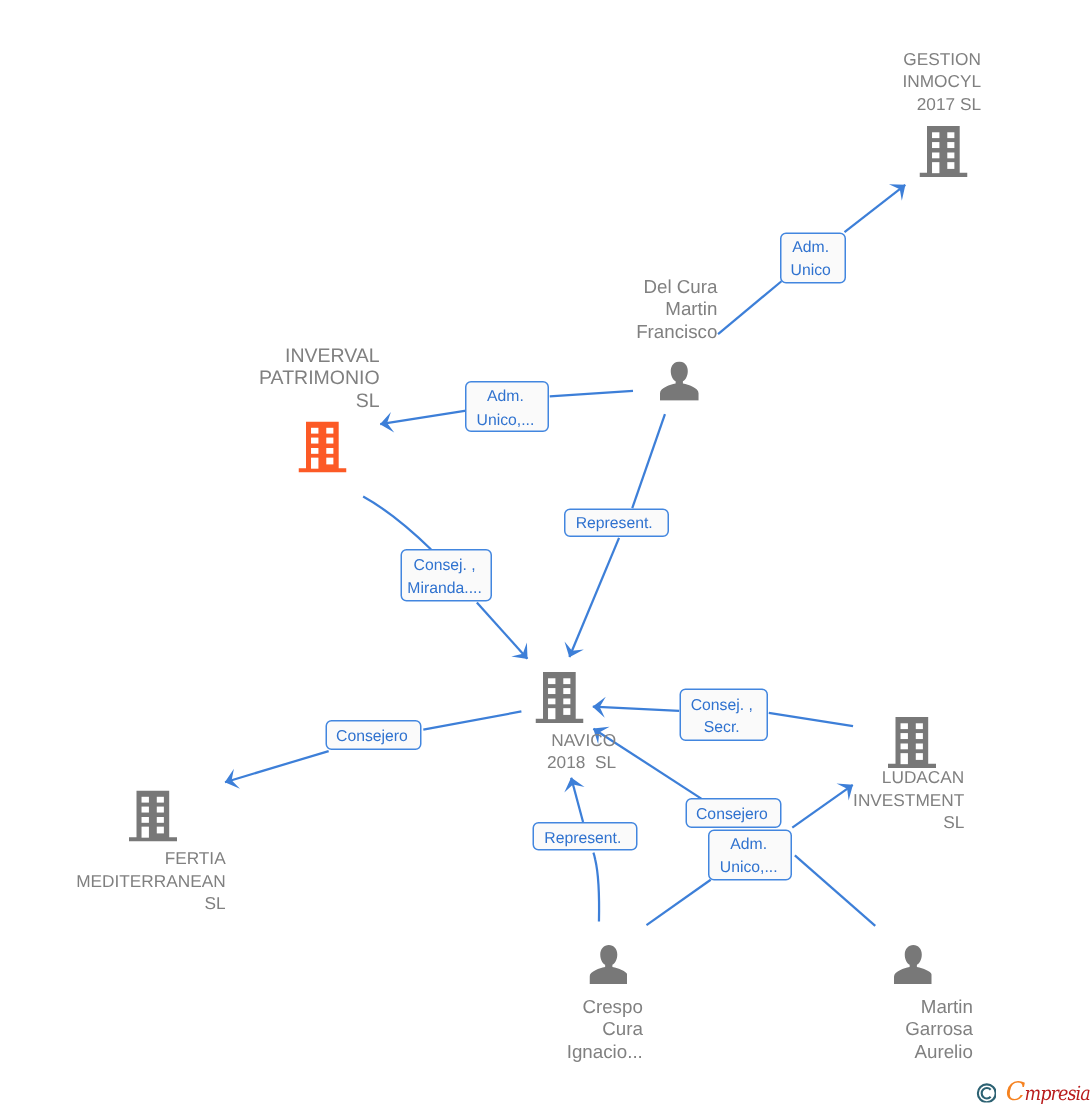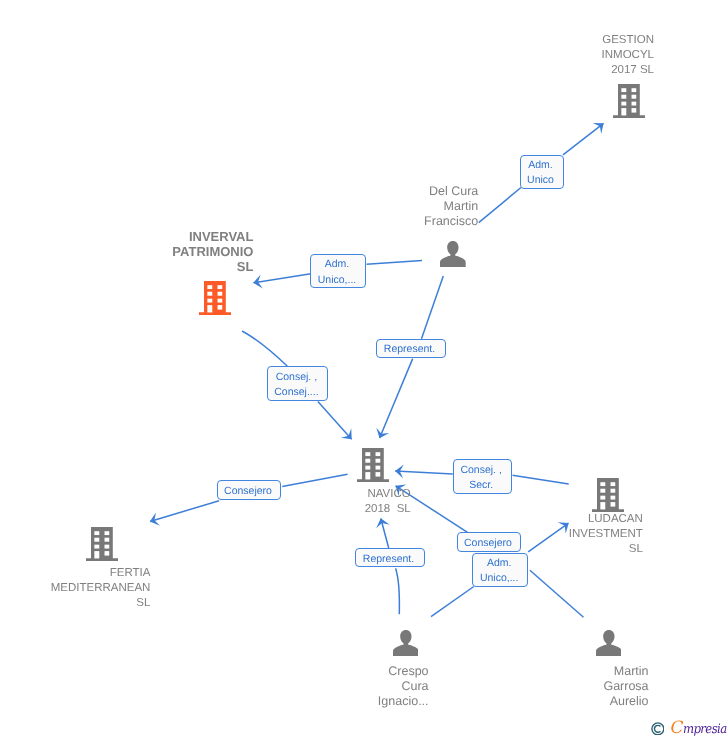--- a/index.html
+++ b/index.html
@@ -14,21 +14,21 @@
 .nlabel{position:absolute;transform:translateX(-50%);line-height:15px;color:#808080;text-align:right;font-size:0;}
 .nline{white-space:pre;}
 .elabel{position:absolute;box-sizing:border-box;border:1.4px solid #4286df;border-radius:4px;background:#fafafa;display:flex;flex-direction:column;align-items:center;justify-content:center;padding-right:2.6px;padding-top:3.0px;}
 .elabel{font-size:0;}
 .eline{font-size:10.5px;line-height:15.2px;color:#2f72cf;white-space:pre;}
 .watermark{position:absolute;left:650.8px;top:719px;display:flex;align-items:baseline;font-family:"DejaVu Serif",serif;}
 .wm-c{line-height:0;display:inline-block;position:relative;top:2.6px;}
 .wm-c-txt{position:absolute;width:1px;height:1px;overflow:hidden;opacity:0;}
 .wm-brand{margin-left:6px;font-style:italic;font-size:13px;line-height:1;letter-spacing:-0.6px;font-family:"DejaVu Serif Condensed","DejaVu Serif",serif;}
 .wm-b1{color:#f58220;font-size:17px;font-family:"DejaVu Serif",serif;letter-spacing:-0.5px;}
-.wm-b2{color:#4c1d95;}
+.wm-b2{color:#b91c1c;}
 
 </style>
 </head>
 <body>
 
 <div class="canvas">
 <svg class="edges" width="728" height="740">
 <defs>
         <marker id="ah" viewBox="0 0 12 20" refX="11.8" refY="10" markerWidth="6.4" markerHeight="9.9" orient="auto">
           <path d="M12 10 L0.6 0.6 L5.6 10 L0.6 19.4 Z" fill="#3d7fd8"></path>
@@ -81,21 +81,21 @@
         <path d="M5.0 0 H26.8 V31.2 H32 V34 H0 V31.2 H5.0 Z" fill="currentColor"></path>
         <rect x="8.35" y="4.19" width="4.93" height="3.88" fill="#fff"></rect>
         <rect x="18.52" y="4.19" width="4.73" height="3.88" fill="#fff"></rect>
         <rect x="8.35" y="10.72" width="4.93" height="3.98" fill="#fff"></rect>
         <rect x="18.52" y="10.72" width="4.73" height="3.98" fill="#fff"></rect>
         <rect x="8.35" y="17.66" width="4.93" height="3.88" fill="#fff"></rect>
         <rect x="18.52" y="17.66" width="4.73" height="3.88" fill="#fff"></rect>
         <rect x="8.35" y="24.10" width="4.93" height="7.35" fill="#fff"></rect>
         <rect x="18.52" y="24.1" width="4.73" height="4.5" fill="#fff"></rect>
       </svg></div>
-<div class="nlabel" style="left:212.9px;top:228.9px;font-weight:bold;">
+<div class="nlabel" style="left:212.9px;top:228.9px;">
 <div class="nline" style="font-size:13px">INVERVAL</div>
 <div class="nline" style="font-size:13px">PATRIMONIO</div>
 <div class="nline" style="font-size:13px">SL</div>
 </div>
 <div class="nicon" style="left:357px;top:448px;"><svg class="icon-svg" viewBox="0 0 32 34" width="32" height="34">
         <path d="M5.0 0 H26.8 V31.2 H32 V34 H0 V31.2 H5.0 Z" fill="currentColor"></path>
         <rect x="8.35" y="4.19" width="4.93" height="3.88" fill="#fff"></rect>
         <rect x="18.52" y="4.19" width="4.73" height="3.88" fill="#fff"></rect>
         <rect x="8.35" y="10.72" width="4.93" height="3.98" fill="#fff"></rect>
         <rect x="18.52" y="10.72" width="4.73" height="3.98" fill="#fff"></rect>
@@ -162,21 +162,21 @@
 </div>
 <div class="elabel" style="left:310.1px;top:253.8px;width:56.4px;height:34.6px;">
 <div class="eline">Adm.</div>
 <div class="eline">Unico,...</div>
 </div>
 <div class="elabel" style="left:375.6px;top:338.7px;width:70.4px;height:19.2px;">
 <div class="eline">Represent.</div>
 </div>
 <div class="elabel" style="left:266.9px;top:366.4px;width:61.6px;height:34.7px;">
 <div class="eline">Consej. ,</div>
-<div class="eline">Consej....</div>
+<div class="eline">Miranda....</div>
 </div>
 <div class="elabel" style="left:453.1px;top:459.4px;width:58.7px;height:34.7px;">
 <div class="eline">Consej. ,</div>
 <div class="eline">Secr.</div>
 </div>
 <div class="elabel" style="left:217.4px;top:480px;width:63.8px;height:19.7px;">
 <div class="eline">Consejero</div>
 </div>
 <div class="elabel" style="left:354.7px;top:548.2px;width:70.3px;height:19px;">
 <div class="eline">Represent.</div>

